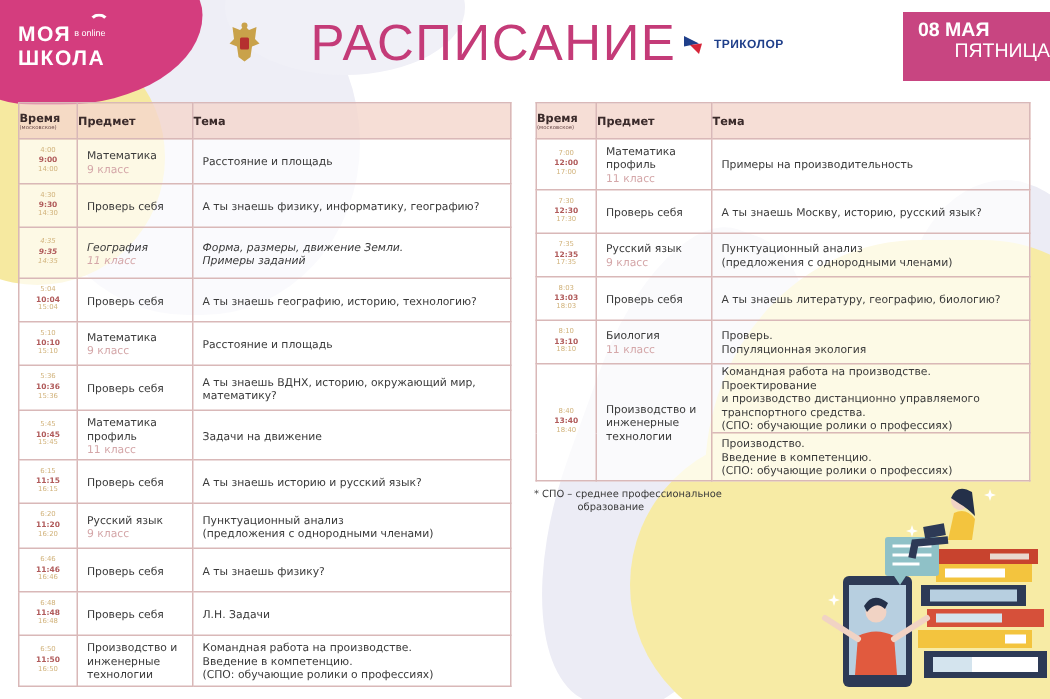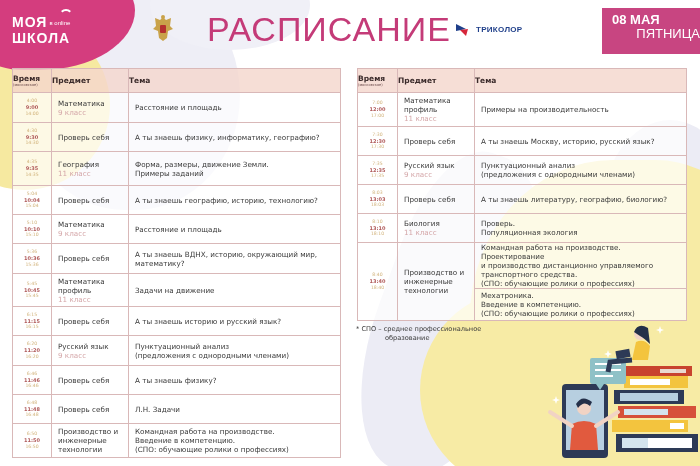--- a/index.html
+++ b/index.html
@@ -124,21 +124,21 @@
           <div class="main">9:30</div>
           <div>14:30</div>
         </td>
         <td class="subj">
           <div>Проверь себя</div>
         </td>
         <td class="topic">
           <div>А ты знаешь физику, информатику, географию?</div>
         </td>
       </tr>
-      <tr style="height: 34px;">
+      <tr style="height: 34px; font-style: italic;">
         <td class="time">
           <div>4:35</div>
           <div class="main">9:35</div>
           <div>14:35</div>
         </td>
         <td class="subj">
           <div>География</div>
           <span class="grade">11 класс</span>
         </td>
         <td class="topic">
@@ -368,21 +368,21 @@
         </td>
         <td class="topic">
           <div>Командная работа на производстве. Проектирование</div>
           <div>и производство дистанционно управляемого</div>
           <div>транспортного средства.</div>
           <div>(СПО: обучающие ролики о профессиях)</div>
         </td>
       </tr>
       <tr style="height: 32px;">
         <td class="topic">
-          <div>Мехатроника.</div>
+          <div>Производство.</div>
           <div>Введение в компетенцию.</div>
           <div>(СПО: обучающие ролики о профессиях)</div>
         </td>
       </tr>
     </tbody>
 </table>
 
 <div class="footnote">
   <span>* СПО – среднее профессиональное</span>
   <span class="l2">образование</span>

